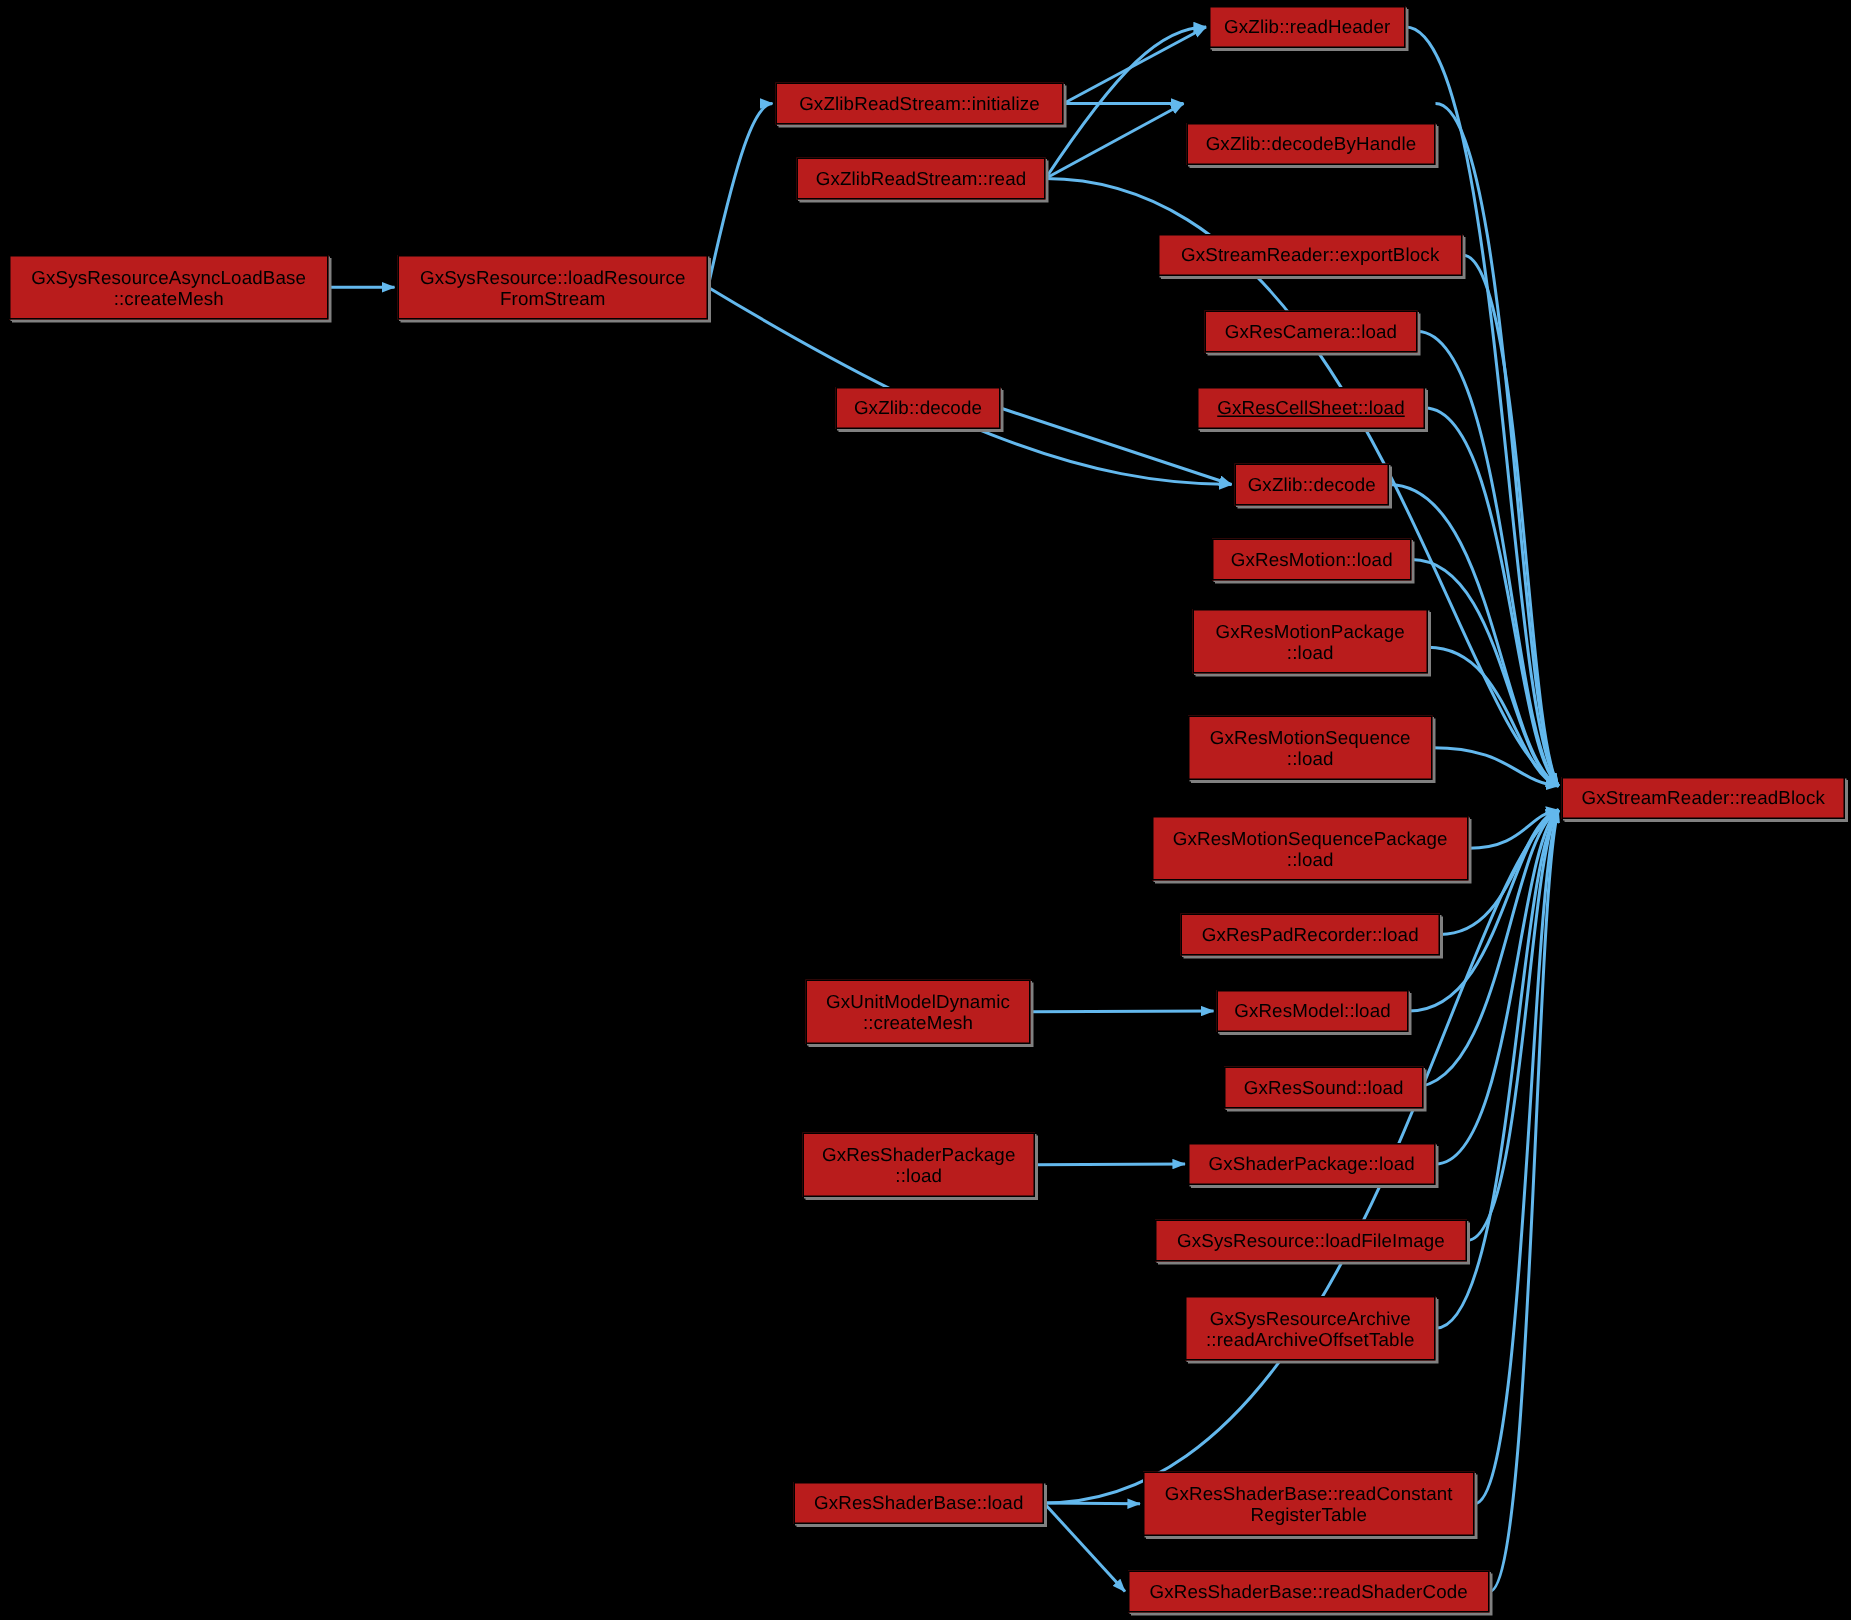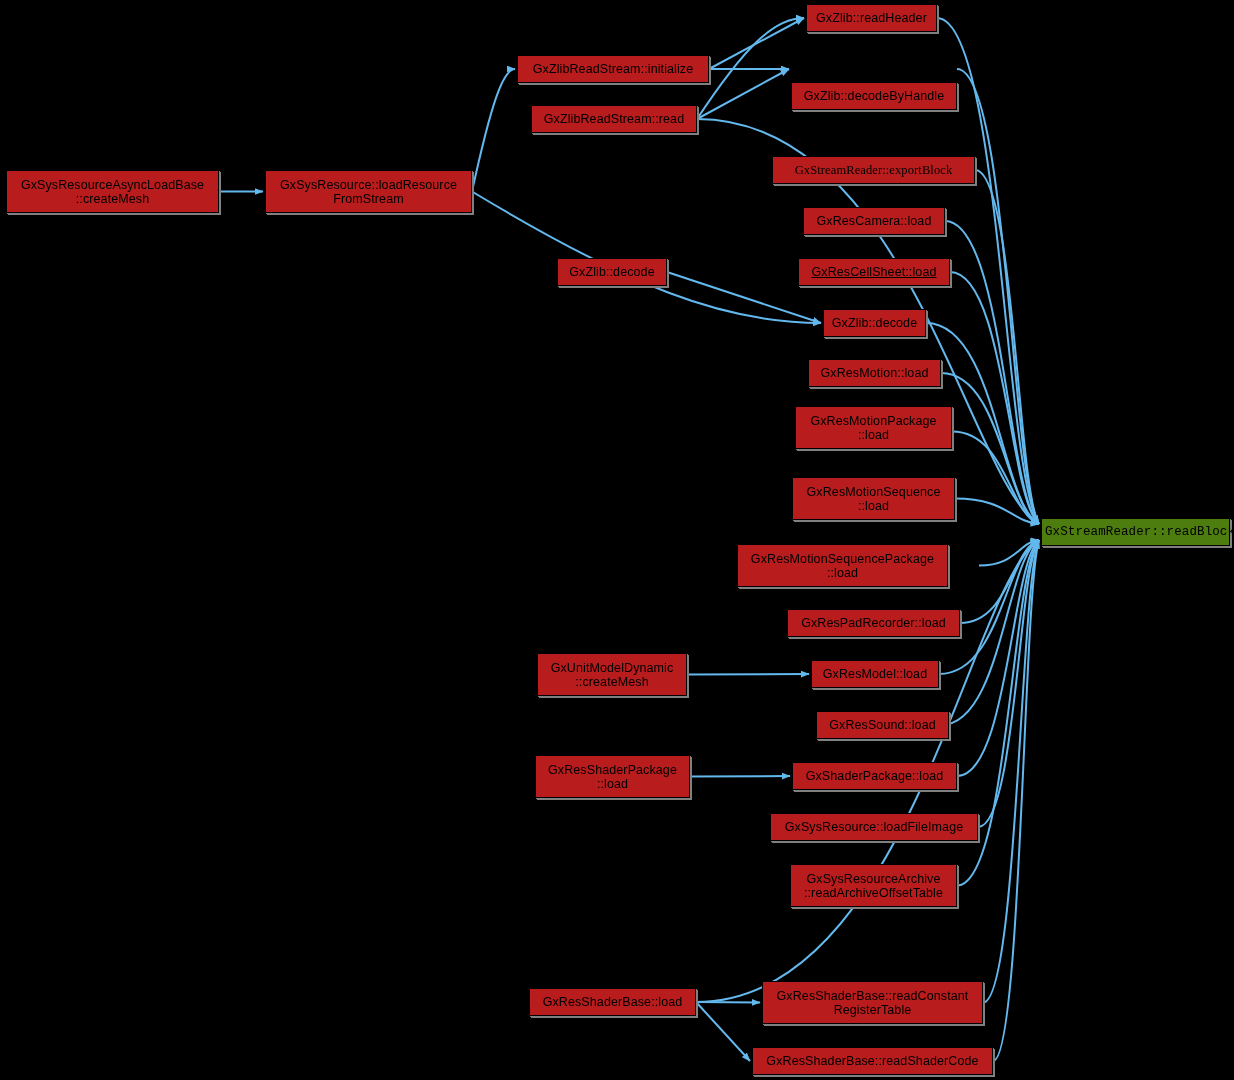--- a/index.html
+++ b/index.html
@@ -34,22 +34,21 @@
     justify-content: center;
     text-align: center;
     color: #000000;
     font-size: 12.5px;
     line-height: 14px;
     letter-spacing: 0.1px;
     white-space: pre-line;
     z-index: 5;
   }
   .node.highlight {
-    background: #4d7c0f;
-    font-family: Liberation Mono, monospace;
+    background: #b91c1c;
   }
   .node .label {
     display: block;
     width: 100%;
     padding: 0 3px;
     box-sizing: border-box;
   }
 </style>
 </head>
 <body>
@@ -98,31 +97,31 @@
   </svg>
   <div id="nodes-group">
       <div class="node" style="left: 6px; top: 170px; width: 213px; height: 43px;"><span class="label">GxSysResourceAsyncLoadBase
 ::createMesh</span></div>
       <div class="node" style="left: 265px; top: 170px; width: 207px; height: 43px;"><span class="label">GxSysResource::loadResource
 FromStream</span></div>
       <div class="node" style="left: 517px; top: 55px; width: 192px; height: 28px;"><span class="label">GxZlibReadStream::initialize</span></div>
       <div class="node" style="left: 531px; top: 105px; width: 166px; height: 28px;"><span class="label">GxZlibReadStream::read</span></div>
       <div class="node" style="left: 806px; top: 4px; width: 131px; height: 28px;"><span class="label">GxZlib::readHeader</span></div>
       <div class="node" style="left: 791px; top: 55px; width: 166px; height: 28px; margin-top: 27px;"><span class="label">GxZlib::decodeByHandle</span></div>
-      <div class="node" style="left: 772px; top: 156px; width: 203px; height: 28px; font-family: Liberation Serif, serif;"><span class="label">GxStreamReader::exportBlock</span></div>
+      <div class="node" style="left: 772px; top: 156px; width: 203px; height: 28px;"><span class="label">GxStreamReader::exportBlock</span></div>
       <div class="node" style="left: 803px; top: 207px; width: 142px; height: 28px;"><span class="label">GxResCamera::load</span></div>
       <div class="node" style="left: 798px; top: 258px; width: 152px; height: 28px; text-decoration: underline;"><span class="label">GxResCellSheet::load</span></div>
       <div class="node" style="left: 557px; top: 258px; width: 110px; height: 28px;"><span class="label">GxZlib::decode</span></div>
       <div class="node" style="left: 823px; top: 309px; width: 103px; height: 28px;"><span class="label">GxZlib::decode</span></div>
       <div class="node" style="left: 808px; top: 359px; width: 133px; height: 28px;"><span class="label">GxResMotion::load</span></div>
       <div class="node" style="left: 795px; top: 406px; width: 157px; height: 43px;"><span class="label">GxResMotionPackage
 ::load</span></div>
       <div class="node" style="left: 792px; top: 477px; width: 163px; height: 43px;"><span class="label">GxResMotionSequence
 ::load</span></div>
-      <div class="node" style="left: 737px; top: 544px; width: 211px; height: 43px;"><span class="label">GxResMotionSequencePackage
+      <div class="node" style="left: 768px; top: 544px; width: 211px; height: 43px;"><span class="label">GxResMotionSequencePackage
 ::load</span></div>
       <div class="node" style="left: 787px; top: 609px; width: 173px; height: 28px;"><span class="label">GxResPadRecorder::load</span></div>
       <div class="node" style="left: 537px; top: 653px; width: 150px; height: 43px;"><span class="label">GxUnitModelDynamic
 ::createMesh</span></div>
       <div class="node" style="left: 811px; top: 660px; width: 128px; height: 28px;"><span class="label">GxResModel::load</span></div>
       <div class="node" style="left: 816px; top: 711px; width: 133px; height: 28px;"><span class="label">GxResSound::load</span></div>
       <div class="node" style="left: 535px; top: 755px; width: 155px; height: 43px;"><span class="label">GxResShaderPackage
 ::load</span></div>
       <div class="node" style="left: 792px; top: 762px; width: 165px; height: 28px;"><span class="label">GxShaderPackage::load</span></div>
       <div class="node" style="left: 770px; top: 813px; width: 208px; height: 28px;"><span class="label">GxSysResource::loadFileImage</span></div>

